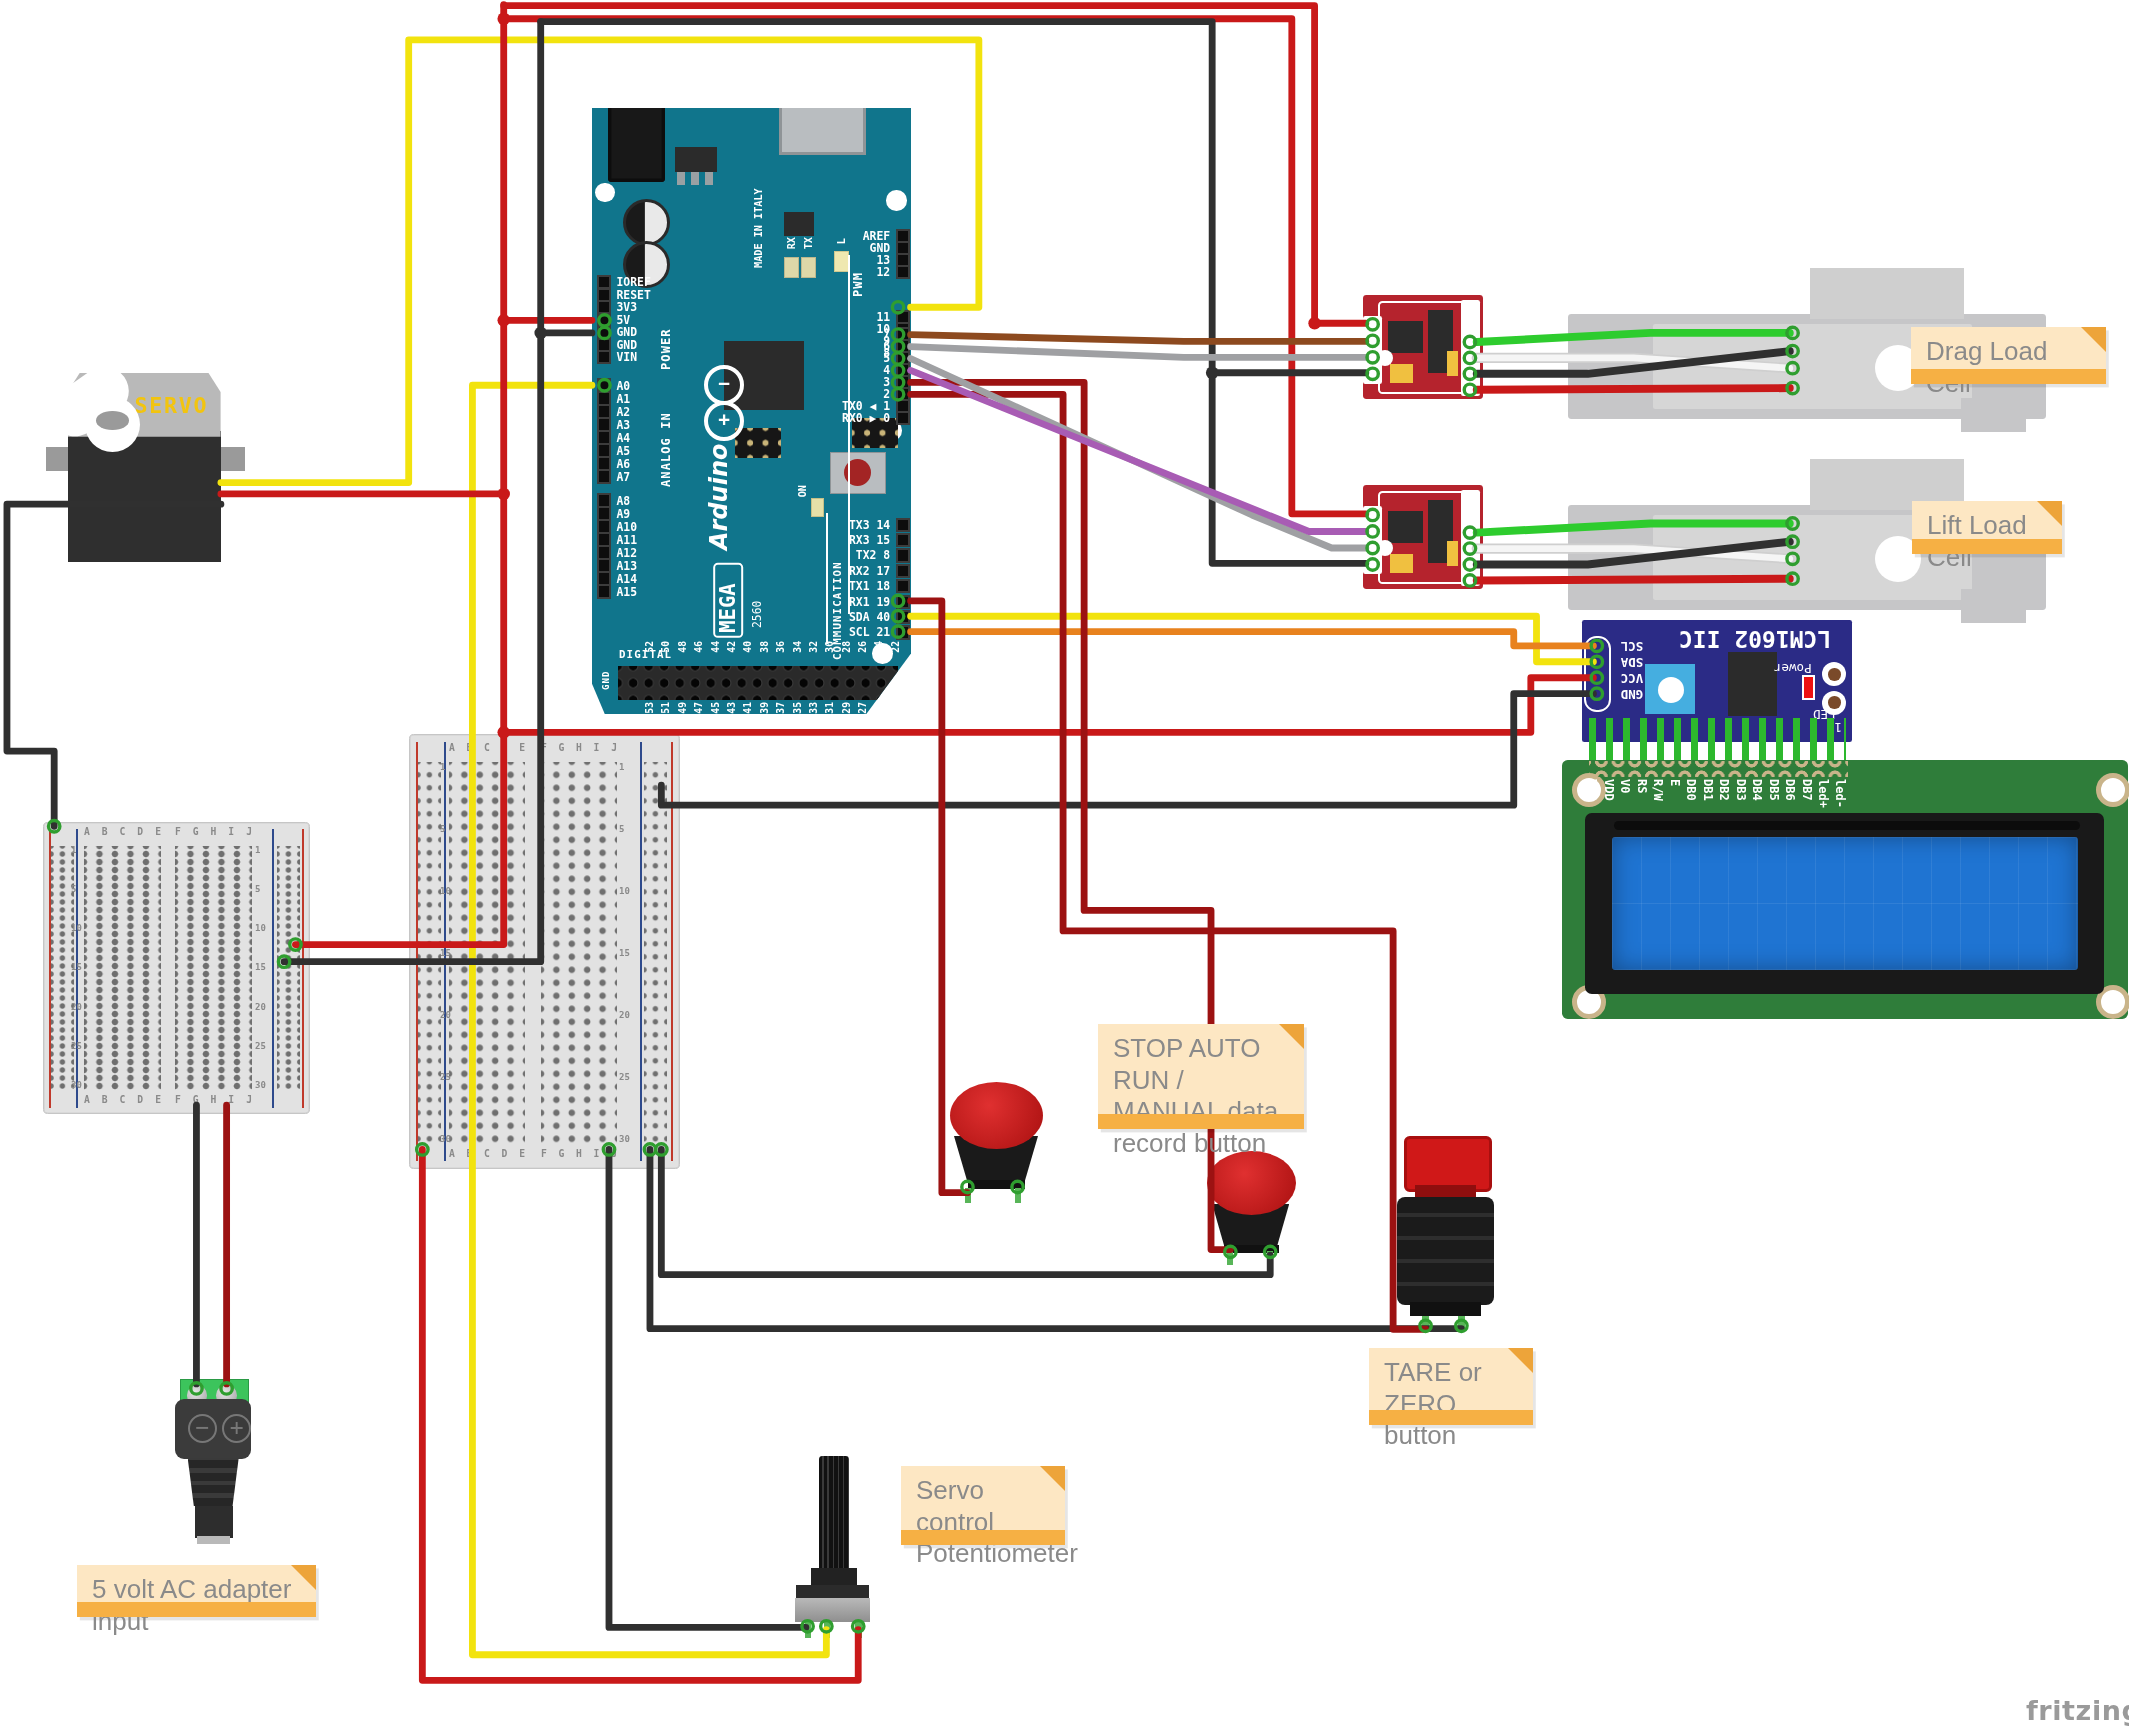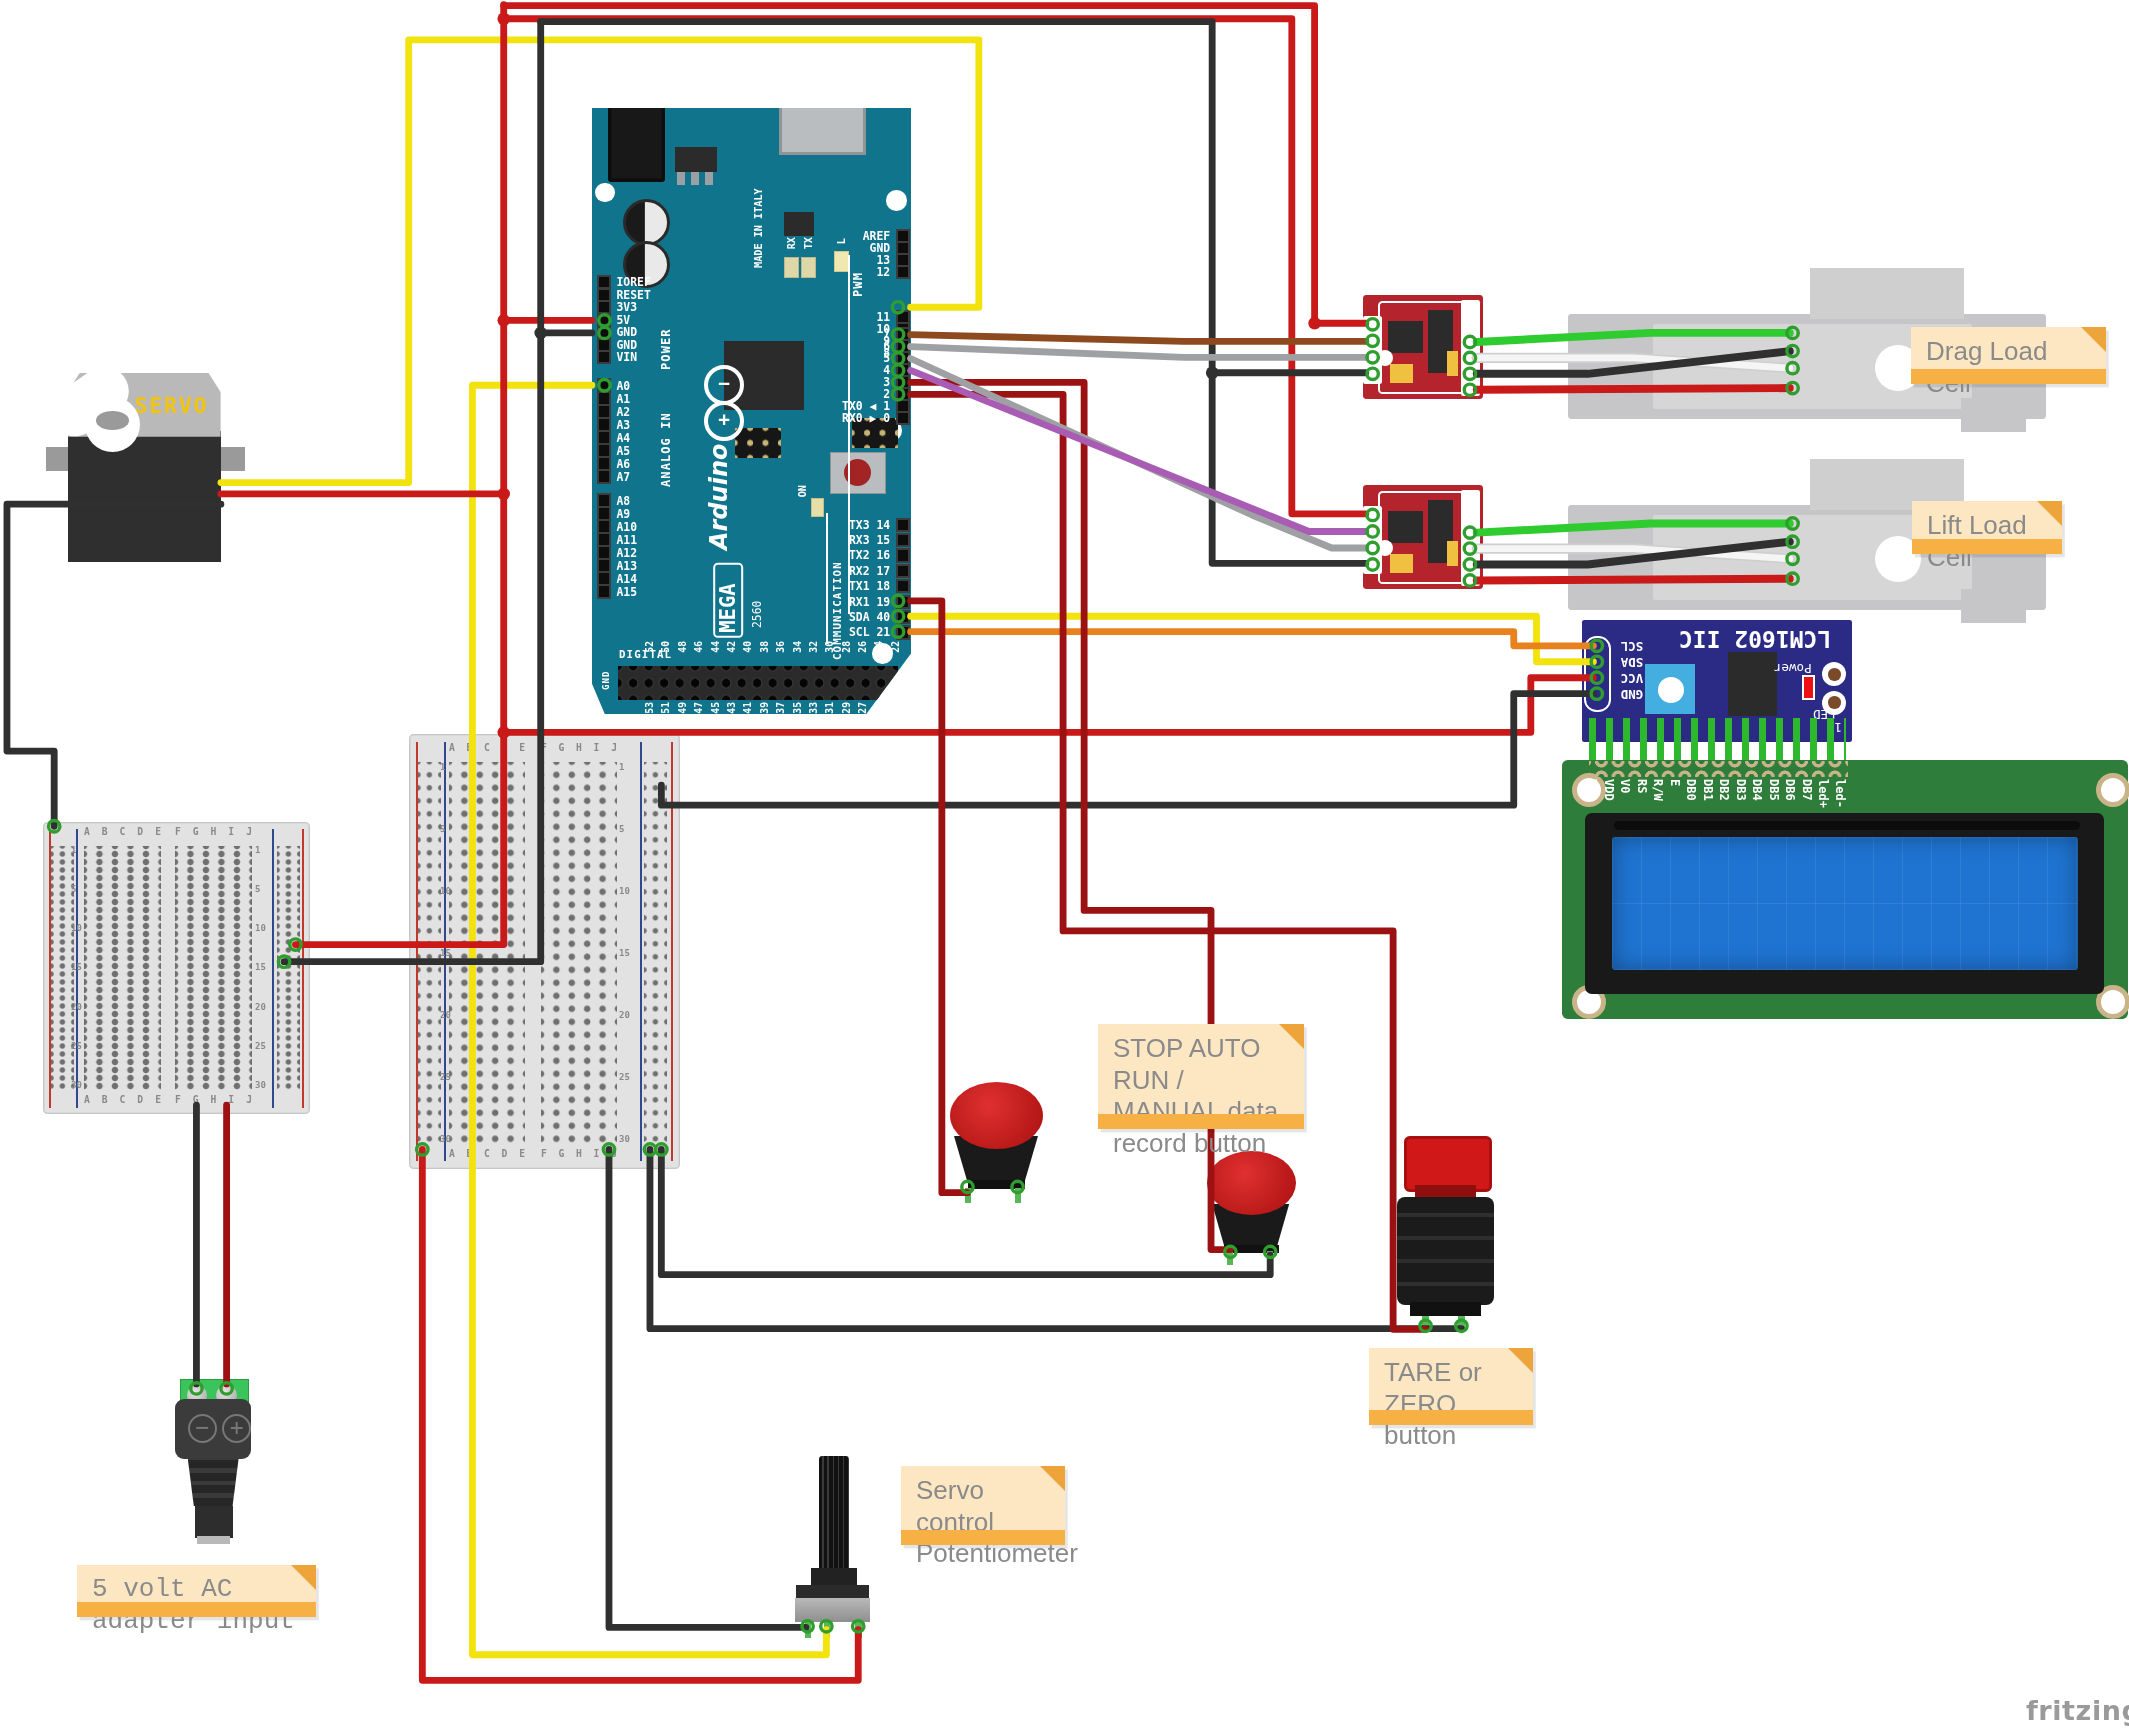--- a/index.html
+++ b/index.html
@@ -117,21 +117,21 @@
         <div class="pinrow" style="height:12px;"><span>4</span><span class="pinsq" style="width:10.2px;height:10.2px;"></span></div>
         <div class="pinrow" style="height:12px;"><span>3</span><span class="pinsq" style="width:10.2px;height:10.2px;"></span></div>
         <div class="pinrow" style="height:12px;"><span>2</span><span class="pinsq" style="width:10.2px;height:10.2px;"></span></div>
         <div class="pinrow" style="height:12px;"><span>TX0 ◀ 1</span><span class="pinsq" style="width:10.2px;height:10.2px;"></span></div>
         <div class="pinrow" style="height:12px;"><span>RX0 ▶ 0</span><span class="pinsq" style="width:10.2px;height:10.2px;"></span></div>
       </div>
     <div class="abs" style="left:216px;top:409px;width:102px;">
 
     <div class="pinrow" style="height:15.4px;"><span>TX3 14</span><span class="pinsq" style="width:10.2px;height:10.2px;"></span></div>
         <div class="pinrow" style="height:15.4px;"><span>RX3 15</span><span class="pinsq" style="width:10.2px;height:10.2px;"></span></div>
-        <div class="pinrow" style="height:15.4px;"><span>TX2 16</span><span class="pinsq" style="width:10.2px;height:10.2px;"></span></div>
+        <div class="pinrow" style="height:15.4px;"><span>TX2 8</span><span class="pinsq" style="width:10.2px;height:10.2px;"></span></div>
         <div class="pinrow" style="height:15.4px;"><span>RX2 17</span><span class="pinsq" style="width:10.2px;height:10.2px;"></span></div>
         <div class="pinrow" style="height:15.4px;"><span>TX1 18</span><span class="pinsq" style="width:10.2px;height:10.2px;"></span></div>
         <div class="pinrow" style="height:15.4px;"><span>RX1 19</span><span class="pinsq" style="width:10.2px;height:10.2px;"></span></div>
         <div class="pinrow" style="height:15.4px;"><span>SDA 40</span><span class="pinsq" style="width:10.2px;height:10.2px;"></span></div>
         <div class="pinrow" style="height:15.4px;"><span>SCL 21</span><span class="pinsq" style="width:10.2px;height:10.2px;"></span></div>
       </div>
 
     <div class="abs" style="left:4.6px;top:168px;width:102px;">
 
     <div class="pinrowL" style="height:12.5px;"><span class="pinsq" style="width:10.2px;height:10.2px;"></span><span>IOREF</span></div>
@@ -596,18 +596,18 @@
   <div class="abs note" style="left:1911px;top:327px;width:165px;height:39px;">
     <span>Drag Load Cell</span><div class="bar"></div></div>
   <div class="abs note" style="left:1912px;top:501px;width:120px;height:35px;">
     <span>Lift Load Cell</span><div class="bar"></div></div>
   <div class="abs note" style="left:1098px;top:1024px;width:176px;height:87px;">
     <span>STOP AUTO RUN / MANUAL data record button</span><div class="bar"></div></div>
   <div class="abs note" style="left:1369px;top:1348px;width:134px;height:59px;">
     <span>TARE or ZERO button</span><div class="bar"></div></div>
   <div class="abs note" style="left:901px;top:1466px;width:134px;height:61px;">
     <span>Servo control Potentiometer</span><div class="bar"></div></div>
-  <div class="abs note" style="left:77px;top:1565px;width:209px;height:34px;font-family:Liberation Mono, monospace;">
+  <div class="abs note" style="left:77px;top:1565px;width:209px;height:34px;">
     <span>5 volt AC adapter input</span><div class="bar"></div></div>
 
   <div class="abs" style="left:2026px;top:1695px;font-family:'DejaVu Sans',sans-serif;font-size:27px;font-weight:bold;color:#9a9a9a;letter-spacing:0.6px;">fritzing</div>
 </div>
 
 
 </body></html>

